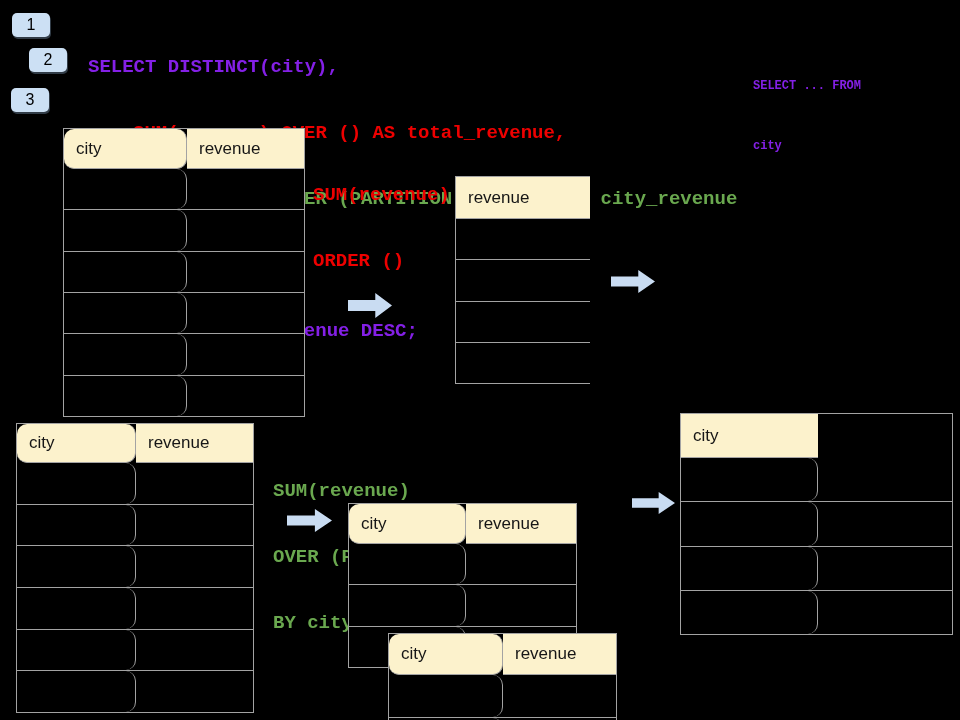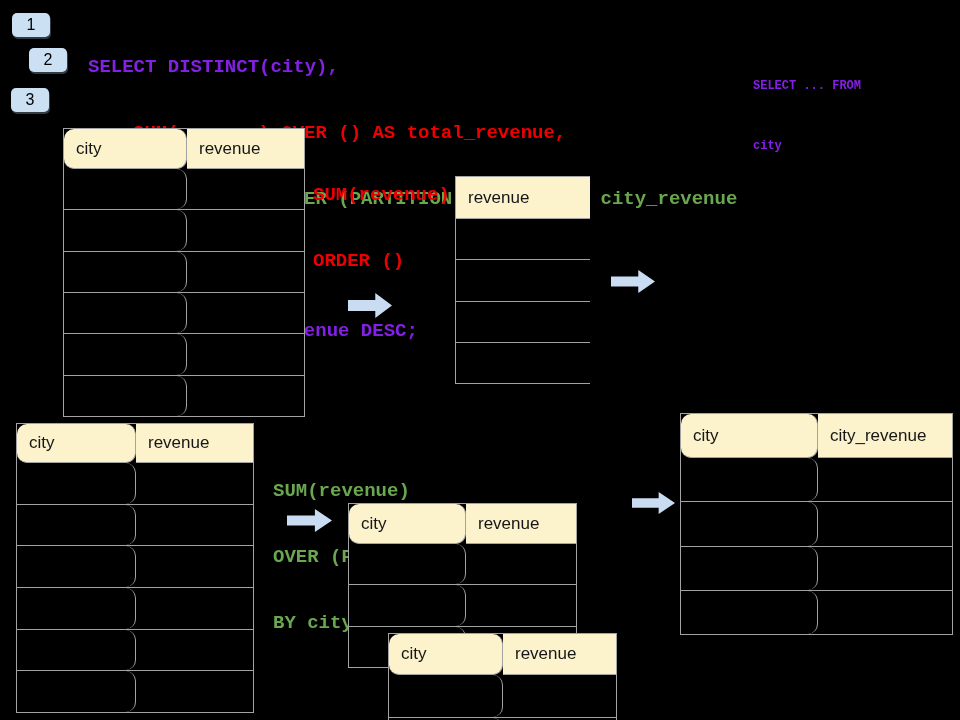--- a/index.html
+++ b/index.html
@@ -210,21 +210,20 @@
         <div class="td"></div>
       </div>
     </div>
 </div>
 
 <div class="abs arrow" style="left:632px;top:492px;width:43px;height:22px"></div>
 
 <div class="abs tbl" style="left:680px;top:413px;width:273px;height:222px;--c1:137px">
   <div class="tr th-row" style="height:44px">
     <div class="th">city</div>
-    <div class="th">city_revenue</div>
   </div>
   <div class="tbody">
       <div class="tr">
         <div class="td"></div>
         <div class="td"></div>
       </div>
       <div class="tr">
         <div class="td"></div>
         <div class="td"></div>
       </div>

